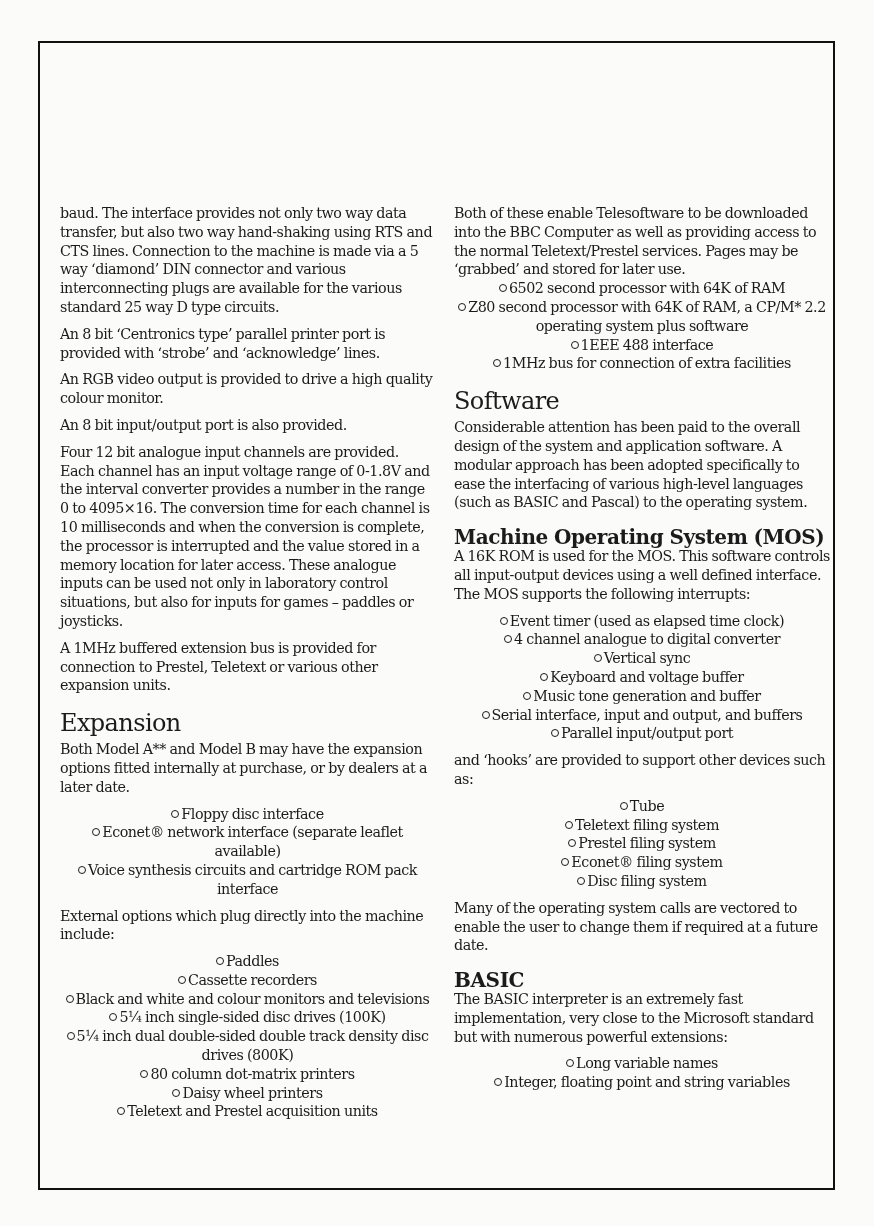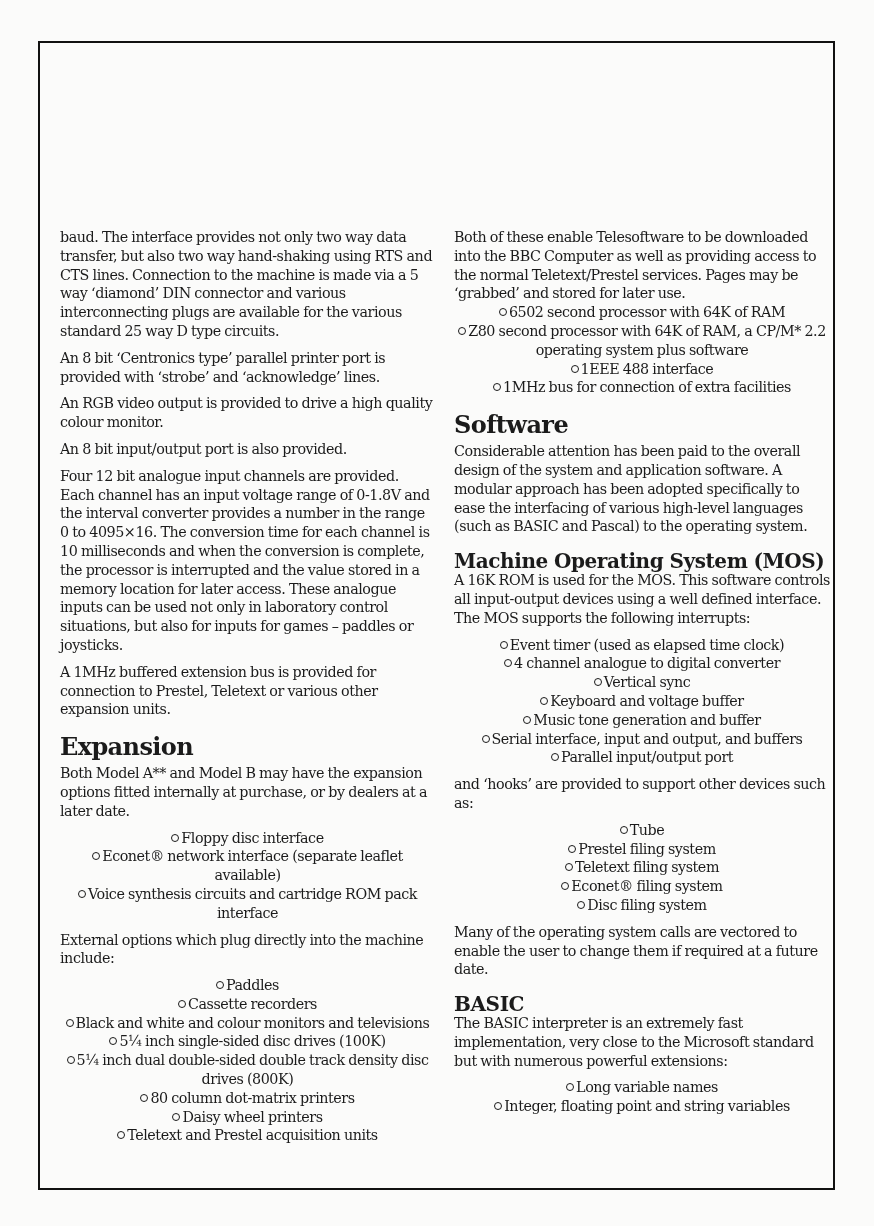--- a/index.html
+++ b/index.html
@@ -13,32 +13,32 @@
     }
     .frame {
       position: absolute;
       left: 38px; top: 41px;
       width: 797px; height: 1149px;
       border: 2px solid #111;
       box-sizing: border-box;
     }
     .col {
       position: absolute;
-      top: 228px;
+      top: 204px;
       font-size: 14.3px;
       line-height: 18.8px;
       letter-spacing: -0.45px;
       word-spacing: -0.5px;
     }
     .col.left { left: 60px; width: 375px; }
     .col.right { left: 454px; width: 376px; }
     p { margin: 0 0 8px 0; }
     p.tight { margin-bottom: 0; }
     h2 {
-      font-weight: bold;
+      font-weight: normal;
       font-size: 24px;
       line-height: 28px;
       margin: 14px 0 3px 0;
       letter-spacing: -0.6px;
     }
     h3 {
       font-weight: bold;
       font-size: 20px;
       line-height: 19px;
       margin: 16px 0 0 0;
@@ -113,22 +113,22 @@
     <li><span class="bullet"></span><span>Keyboard and voltage buffer</span></li>
     <li><span class="bullet"></span><span>Music tone generation and buffer</span></li>
     <li><span class="bullet"></span><span>Serial interface, input and output, and buffers</span></li>
     <li><span class="bullet"></span><span>Parallel input/output port</span></li>
   </ul>
 
   <p>and ‘hooks’ are provided to support other devices such as:</p>
 
   <ul>
     <li><span class="bullet"></span><span>Tube</span></li>
+    <li><span class="bullet"></span><span>Teletext filing system</span></li>
     <li><span class="bullet"></span><span>Prestel filing system</span></li>
-    <li><span class="bullet"></span><span>Teletext filing system</span></li>
     <li><span class="bullet"></span><span>Econet® filing system</span></li>
     <li><span class="bullet"></span><span>Disc filing system</span></li>
   </ul>
 
   <p>Many of the operating system calls are vectored to enable the user to change them if required at a future date.</p>
 
   <h3>BASIC</h3>
   <p>The BASIC interpreter is an extremely fast implementation, very close to the Microsoft standard but with numerous powerful extensions:</p>
 
   <ul>

